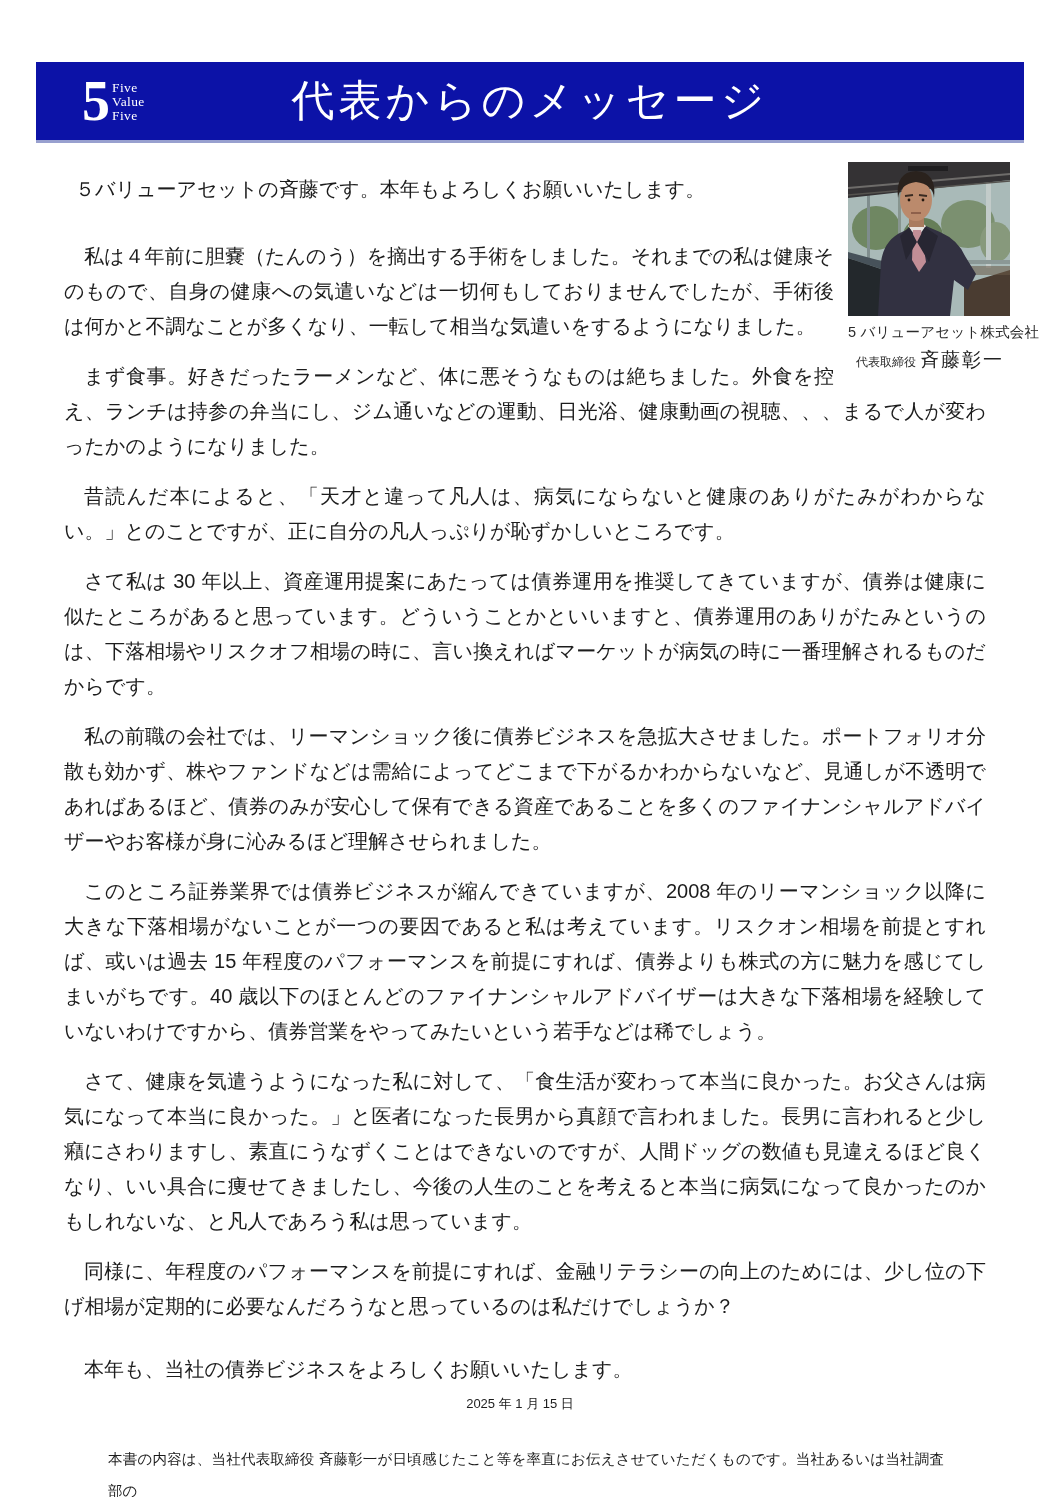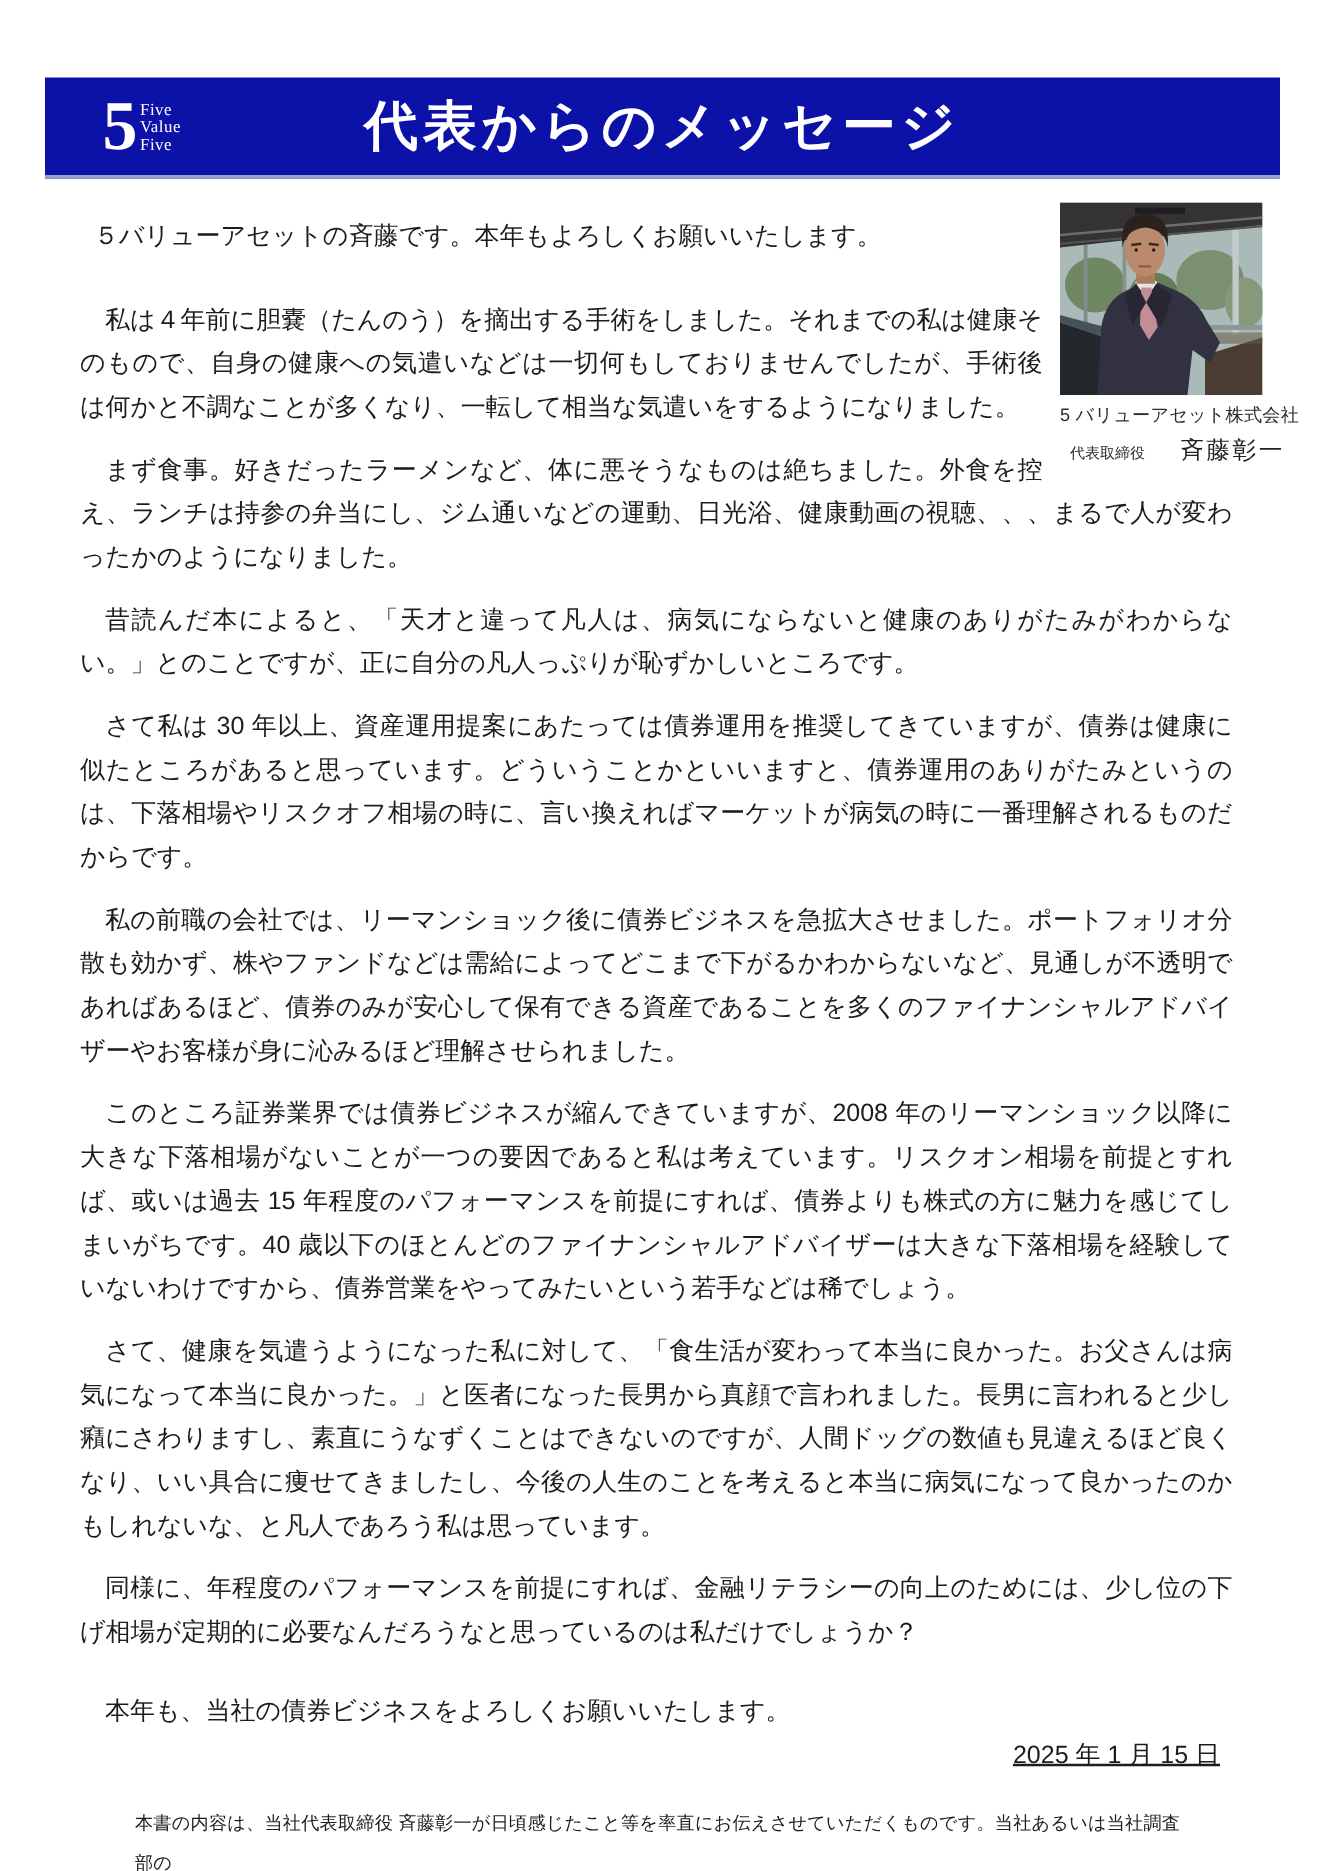--- a/index.html
+++ b/index.html
@@ -43,21 +43,21 @@
     font-size: 13.5px;
     line-height: 14px;
     margin-left: 2px;
     letter-spacing: 0.4px;
     margin-top: 2px;
   }
   .banner-title {
     margin: 0;
     color: #ffffff;
     font-size: 43px;
-    font-weight: 700;
+    font-weight: 400;
     letter-spacing: 4px;
     text-align: center;
   }
 
   
   .content {
     position: absolute;
     left: 64px; top: 172px;
     width: 922px;
   }
@@ -88,31 +88,30 @@
     white-space: nowrap;
   }
   .cap-line2 {
     display: flex;
     align-items: baseline;
     margin-top: 5px;
     padding-left: 8px;
     white-space: nowrap;
   }
   .cap-role { font-size: 12px; color: #2b2b2b; }
-  .cap-name { font-size: 19px; margin-left: 28px; letter-spacing: 2px; color: #222222; }
+  .cap-name { font-size: 19px; margin-left: 4px; letter-spacing: 2px; color: #222222; }
 
   
   .date-line {
     clear: both;
-    text-align: right;
-    font-size: 20px;
+    text-align: center;
+    font-size: 13px;
     line-height: 30px;
     padding-right: 10px;
     margin-top: 2px;
-    text-decoration: underline;
   }
   .disclaimer {
     margin: 24px 42px 0 44px;
     font-size: 14.5px;
     line-height: 32px;
     color: #1c1c1c;
     text-align: justify;
   }
 </style>
 </head>

